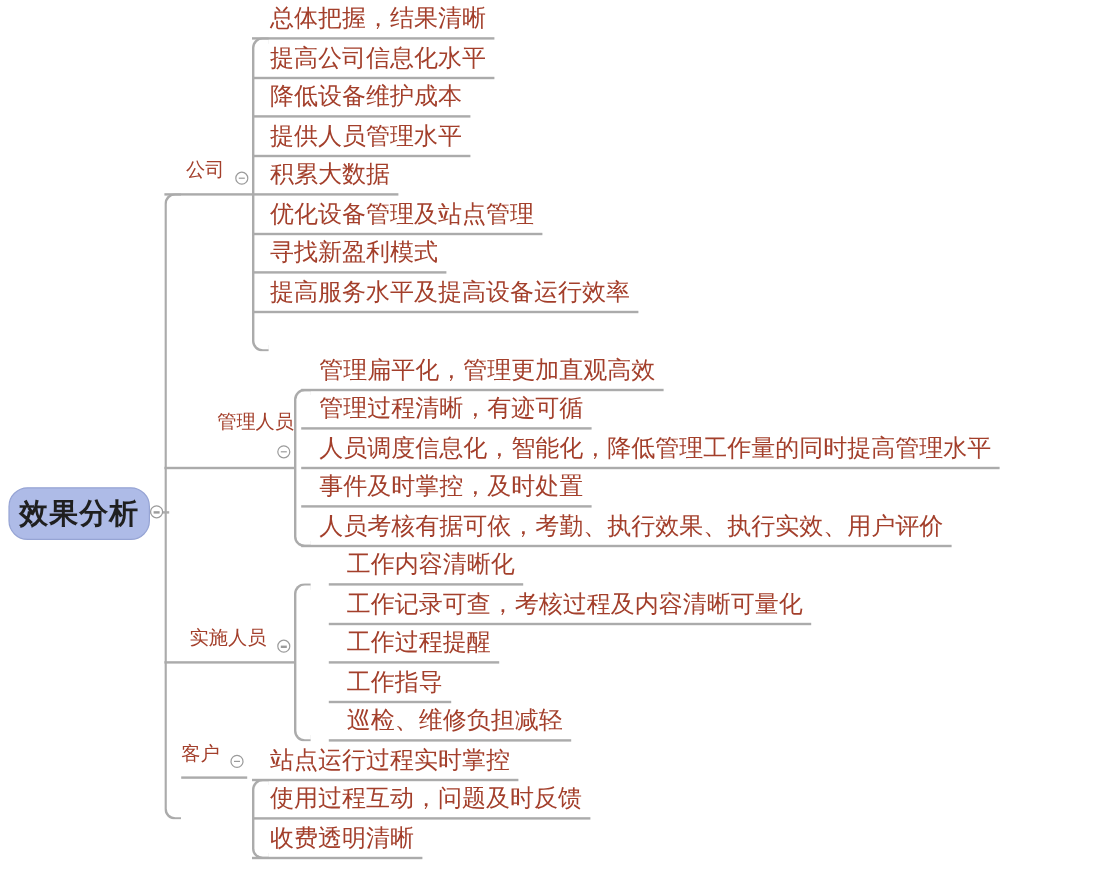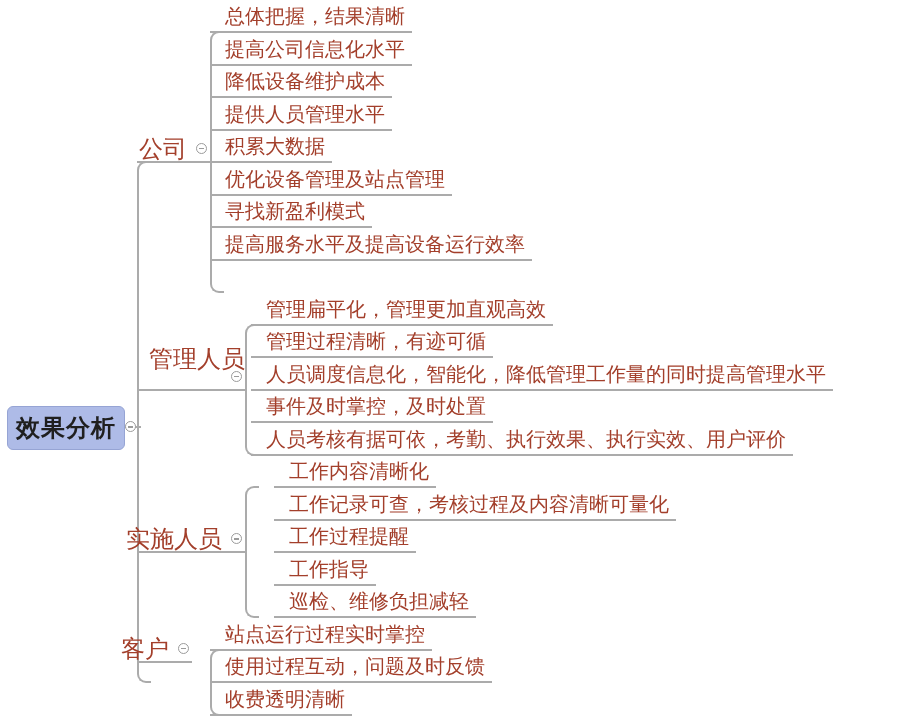--- a/index.html
+++ b/index.html
@@ -15,21 +15,21 @@
   .trunk{left:137px;top:160.5px;height:522.5px;}
   .b1{left:210px;top:31px;height:262px;}
   .b2{left:245px;top:323.5px;height:132px;}
   .b3{left:245px;top:486px;height:132px;}
   .b4{left:210px;top:648.5px;height:67px;}
   .root-connector{position:absolute;left:115px;top:426px;width:26px;height:2px;background:var(--line,#ABABAB);}
 
   
   .root{
     position:absolute;left:7px;top:406px;width:118px;height:44px;box-sizing:border-box;
-    background:var(--root-bg,#AEBBE7);border:1px solid #96A4D4;border-radius:6px;
+    background:var(--root-bg,#AEBBE7);border:1px solid #96A4D4;border-radius:16px;
     display:flex;align-items:center;justify-content:center;
     font-size:24px;font-weight:bold;color:var(--root-text,#1F1F1F);letter-spacing:1px;
   }
 
   
   .collapse{
     width:11px;height:11px;box-sizing:border-box;border:1px solid #9B9B9B;border-radius:50%;
     background:#fff;position:relative;flex:none;
   }
   .collapse::after{
@@ -38,28 +38,28 @@
   .collapse.abs{position:absolute;}
   .root-collapse{left:125px;top:421px;}
 
   
   .plabel{
     position:absolute;height:32.5px;box-sizing:border-box;left:137px;
     border-bottom:2px solid var(--line,#ABABAB);
     display:flex;align-items:flex-end;justify-content:flex-end;
   }
   .plabel .ptext{
-    font-size:24px;line-height:1;color:var(--topic-text,#A33F2B);
-    padding-bottom:0;white-space:nowrap;
+    font-size:16px;line-height:1;color:var(--topic-text,#A33F2B);
+    padding-bottom:10px;white-space:nowrap;
   }
   .plabel .collapse{margin:0 3px 7px 9px;}
   .p1{top:130px;width:73px;}
   .p2{top:358px;width:108px;flex-direction:column;}
   .p3{top:520.5px;width:108px;}
-  .p4{top:630px;width:55px;}
+  .p4{top:616px;width:55px;margin-left:14px;}
 
   
   .group{position:absolute;}
   .g1{left:210px;top:0.5px;}
   .g2{left:251px;top:293px;}
   .g3{left:245px;top:455.5px;margin-left:29px;}
   .g4{left:210px;top:618px;}
   .row{height:32.5px;display:flex;align-items:flex-end;}
   .leaf{
     font-size:20px;line-height:1;color:var(--topic-text,#A33F2B);

